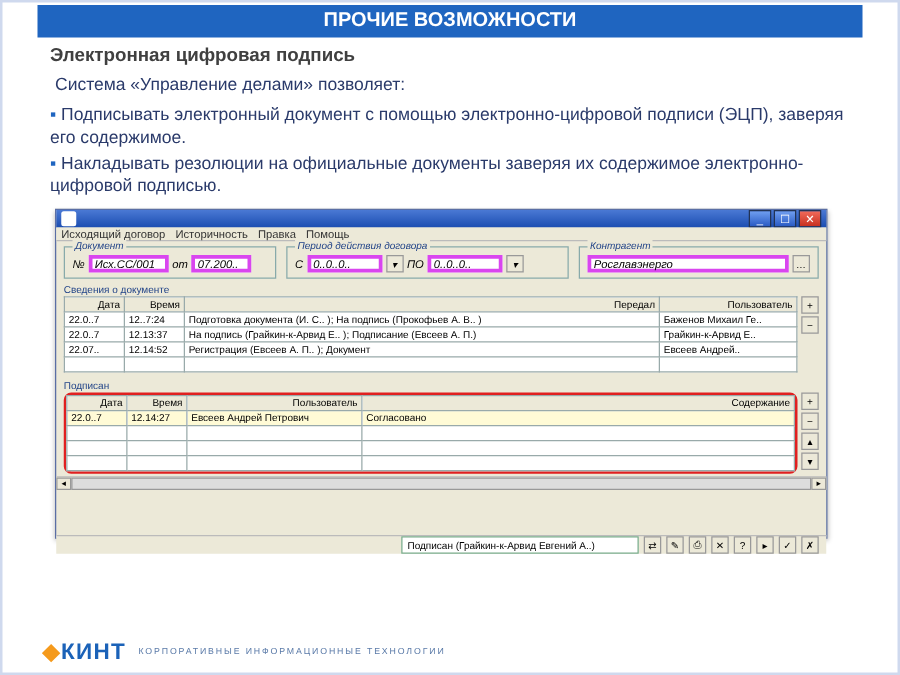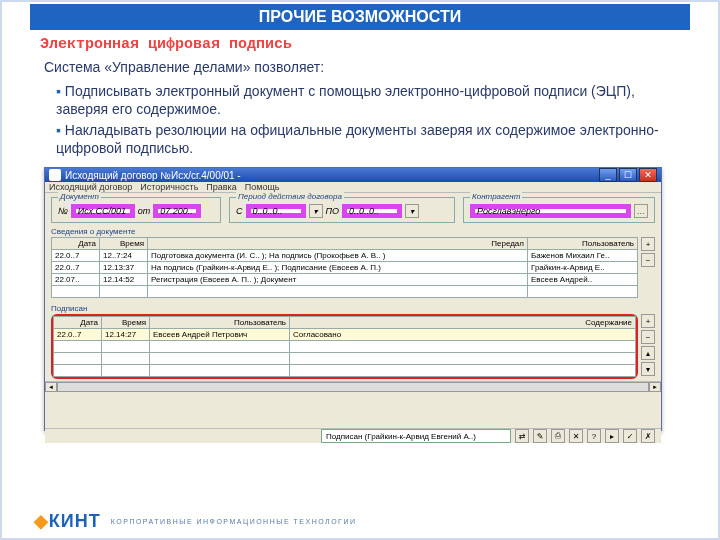--- a/index.html
+++ b/index.html
@@ -1,36 +1,36 @@
 <!DOCTYPE html>
 <html><head>
 <meta charset="utf-8">
 <style>
   * { margin:0; padding:0; box-sizing:border-box; }
   body { width:720px; height:540px; background:#fff; font-family:Arial,Helvetica,sans-serif; font-size:12px; color:#2a3a6a; position:relative; }
   .header-bar { background:#1f65c0; color:#fff; font-weight:bold; text-align:center; padding:4px 0; font-size:16px; margin:4px 30px 6px; }
-  .subtitle { color:#ef4444; font-weight:bold; font-size:15px; margin:4px 40px 6px;font-family:Liberation Mono, monospace; }
+  .subtitle { color:#404040; font-weight:bold; font-size:15px; margin:4px 40px 6px; }
   .lead { color:#2a3a6a; font-size:14px; margin:0 44px 8px; }
   .bullets { margin:0 40px 10px; font-size:14px; }
-  .bullets li{ list-style:none; margin:4px 16px; line-height:1.25; }
+  .bullets li{ list-style:none; margin:4px 0; line-height:1.25; }
   .bullets li::before{ content:"▪ "; color:#1f65c0; }
 
   .app { width:618px; height:264px; margin:0 44px; background:#ece9d8; border:1px solid #5a6ea5; box-shadow:0 2px 4px rgba(0,0,0,.3); font-size:9px; color:#000; display:flex; flex-direction:column; }
   .titlebar { height:20px; background:linear-gradient(#4a79d4,#1b4db1); color:#fff; display:flex; align-items:center; padding:0 4px; font-size:10px; }
   .titlebar .ico { width:12px; height:12px; background:#fff; margin-right:4px; border-radius:2px;}
   .titlebar .sp { flex:1; }
   .winbtn { width:18px; height:14px; background:linear-gradient(#6f9ef0,#2a5bc4); border:1px solid #235; margin-left:2px; color:#fff; font-size:9px; display:flex; align-items:center; justify-content:center; font-family:Arial; }
   .winbtn.close { background:linear-gradient(#f06a5a,#c83020); }
   .toolbar { height:18px; background:#ece9d8; border-bottom:1px solid #bbb; display:flex; align-items:center; padding:0 4px; gap:8px; color:#333; font-size:9px;}
   .sections { display:flex; gap:8px; padding:4px 6px 2px;font-style:italic; }
   .panel { border:1px solid #8aa; background:#ece9d8; position:relative; padding:6px 6px 4px; }
   .panel .legend { position:absolute; top:-6px; left:6px; background:#ece9d8; padding:0 2px; font-size:8px; color:#224488;}
   .row { display:flex; align-items:center; gap:3px; }
   .fld-lbl { font-size:9px; }
-  .inp { background:#fff; border:5px solid #d946ef; height:14px; padding:0 2px; font-size:9px; display:inline-flex; align-items:center; }
+  .inp { background:#fff; border:3px solid #d946ef; height:14px; padding:0 2px; font-size:9px; display:inline-flex; align-items:center; }
   .btn-sm { width:14px; height:14px; background:#ece9d8; border:1px solid #999; display:inline-flex; align-items:center; justify-content:center; font-size:8px;}
 
   .grid-wrap { margin:2px 6px; }
   .grid-legend { font-size:8px; color:#224488; margin-bottom:1px;}
   table.grid { width:100%; border-collapse:collapse; background:#fff; table-layout:fixed;}
   table.grid th, table.grid td { border:1px solid #9aa; padding:1px 3px; font-size:8px; text-align:left; height:12px; overflow:hidden; white-space:nowrap; text-overflow:ellipsis;}
   table.grid th { background:#ece9d8; font-weight:normal;text-align:right;}
   .vbtns { display:flex; flex-direction:column; gap:2px; margin-left:3px;}
   .with-btns { display:flex; }
   .grid-flex { flex:1; }
@@ -60,21 +60,20 @@
 <div class="subtitle">Электронная цифровая подпись</div>
 <div class="lead">Система «Управление делами» позволяет:</div>
 <ul class="bullets">
   <li>Подписывать электронный документ с помощью электронно-цифровой подписи (ЭЦП), заверяя его содержимое.</li>
   <li>Накладывать резолюции на официальные документы заверяя их содержимое электронно-цифровой подписью.</li>
 </ul>
 
 <div class="app">
   <div class="titlebar">
     <div class="ico"></div>
-    <span>Исходящий договор №Исх/сг.4/00/01 -</span>
     <div class="sp"></div>
     <div class="winbtn">_</div>
     <div class="winbtn">☐</div>
     <div class="winbtn close">✕</div>
   </div>
   <div class="toolbar">
     <span>Исходящий договор</span>
     <span>Историчность</span>
     <span>Правка</span>
     <span>Помощь</span>

